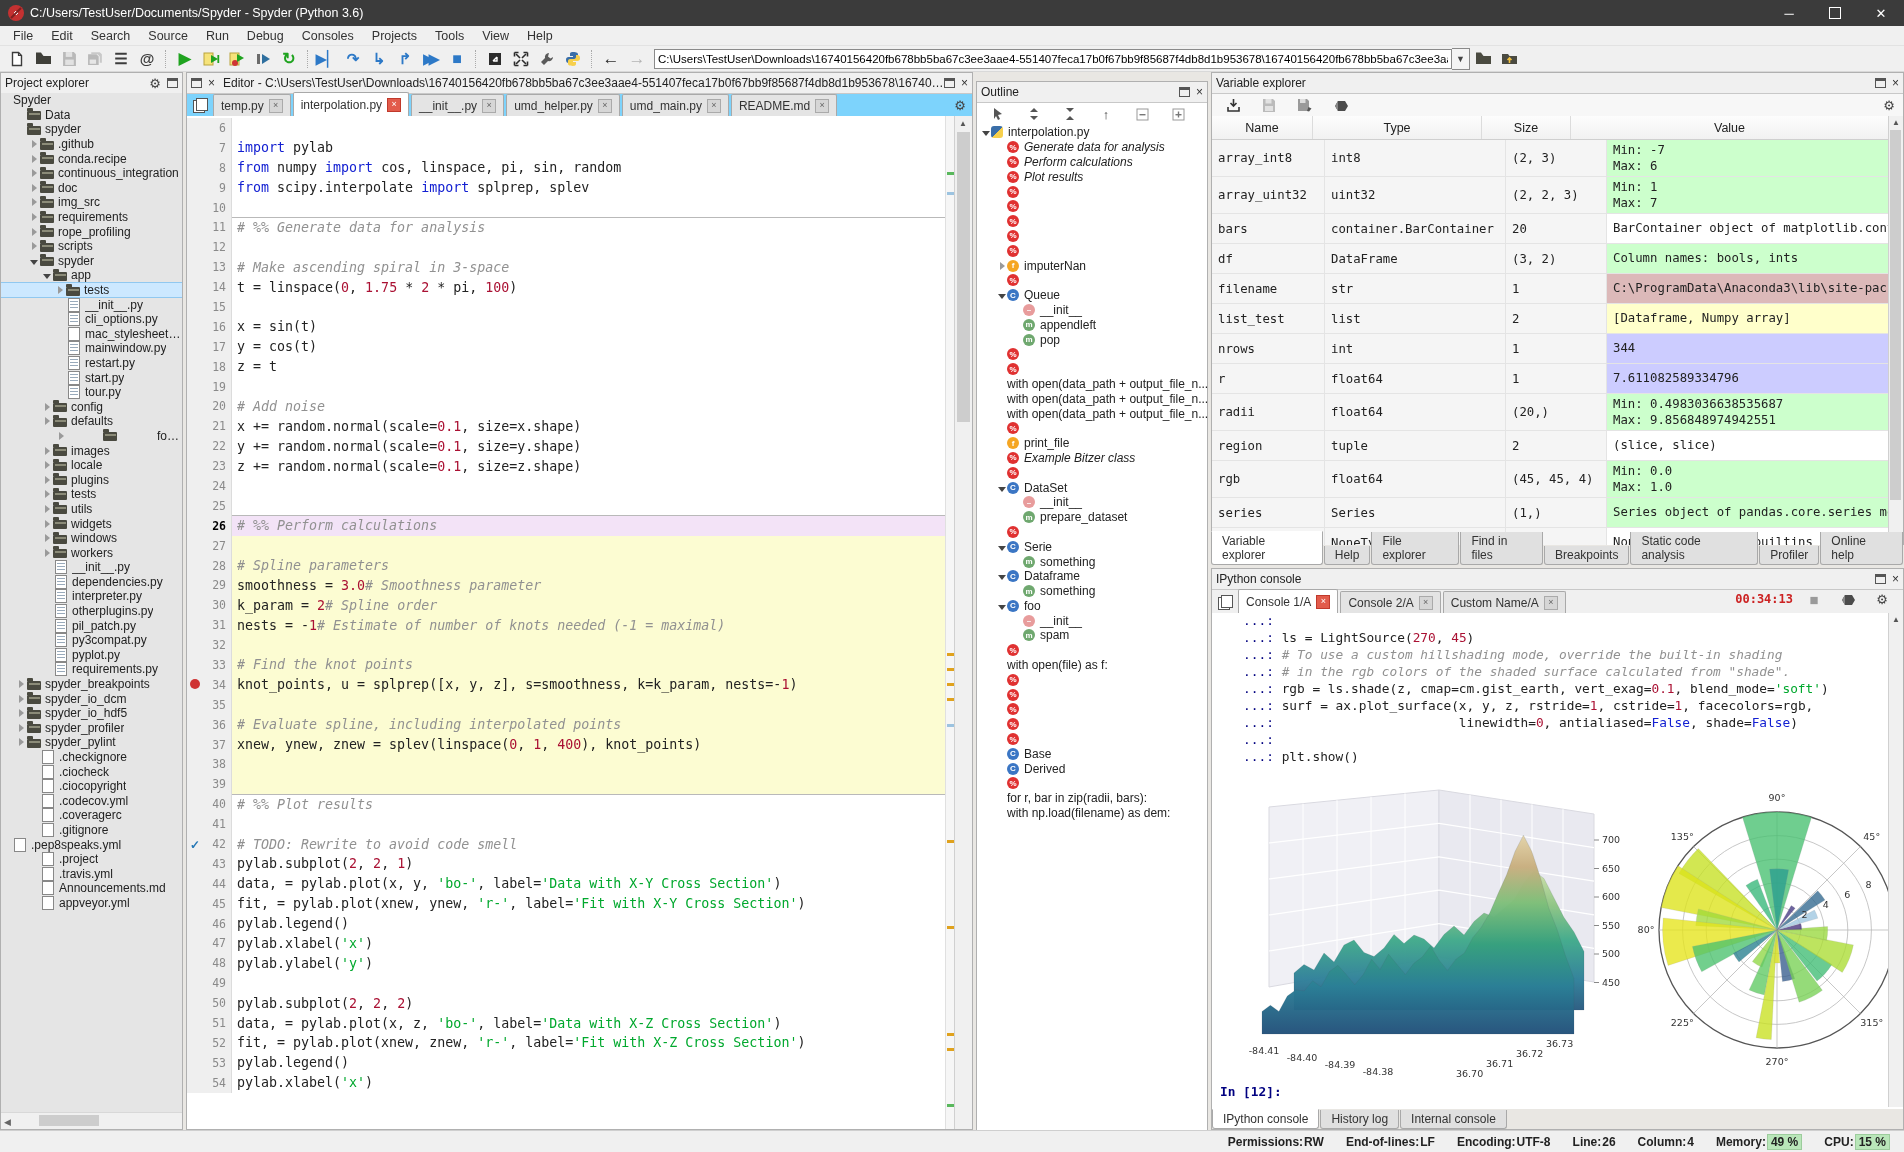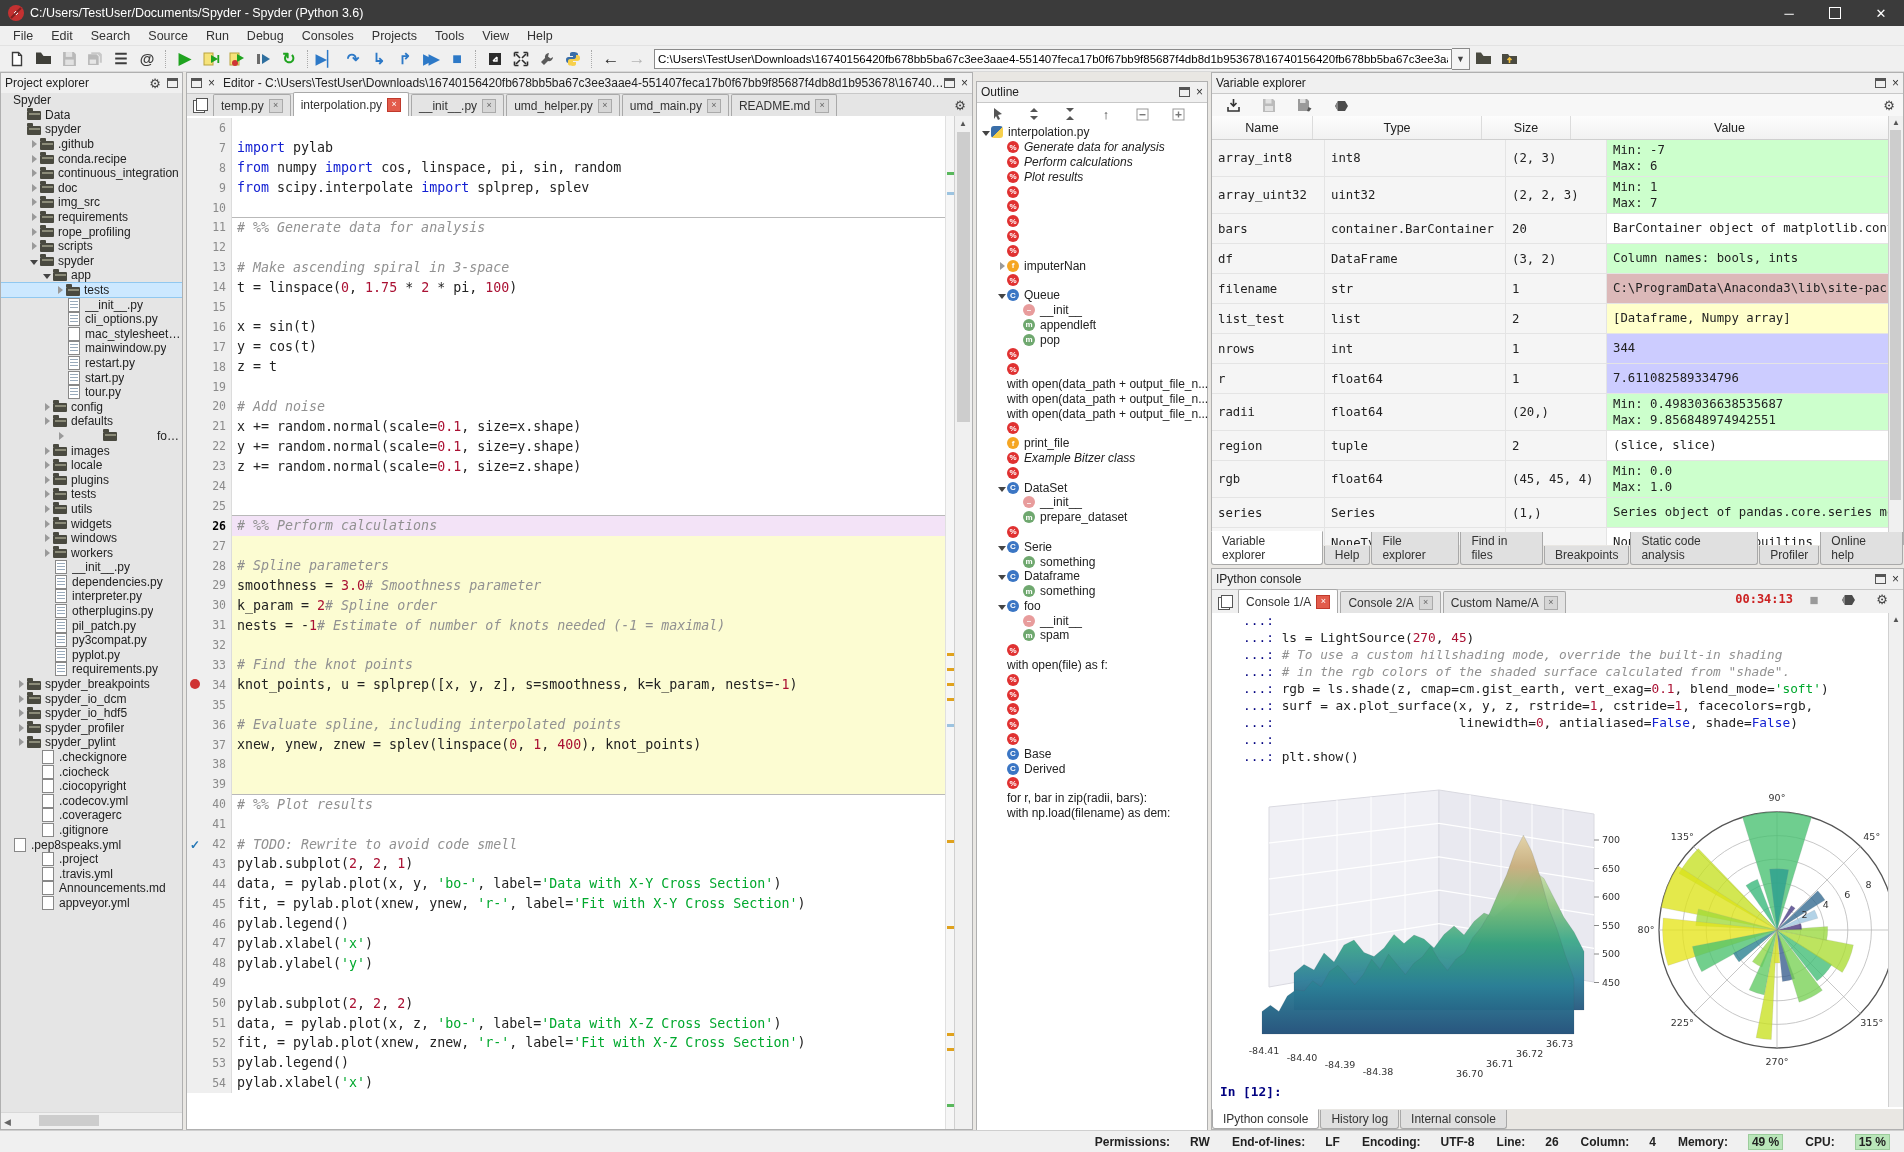--- a/index.html
+++ b/index.html
@@ -51,21 +51,21 @@
   .i-folder:before{content:"";position:absolute;left:0;top:-3px;width:6px;height:3px;background:#4a4a40;border-radius:1px 1px 0 0;}
   .i-folder:after{content:"";position:absolute;left:2px;top:2px;right:1px;height:2px;background:#8b8b78;}
   .i-page{width:10px;height:12px;background:#fff;border:1px solid #888;display:inline-block;margin:0 5px 0 3px;flex:none;position:relative;}
   .i-page.lines:before{content:"";position:absolute;left:1px;right:1px;top:2px;height:8px;
       background:repeating-linear-gradient(#9ab 0 1px,transparent 1px 3px);}
   .tlabel{overflow:hidden;text-overflow:ellipsis;}
   .hsb{position:absolute;left:0;right:0;bottom:0;height:16px;background:#f0f0f0;border-top:1px solid #d8d8d8;}
   .hsb .thumb{position:absolute;left:38px;top:2px;width:60px;height:11px;background:#cdcdcd;}
   .hsb .ar{position:absolute;top:4px;font-size:9px;color:#666;}
   
-  #editor-tabs{height:22px;background:#e5e5e5;display:flex;align-items:flex-end;border-bottom:2px solid #701a75;padding-left:2px;}
+  #editor-tabs{height:22px;background:#7dd3fc;display:flex;align-items:flex-end;border-bottom:2px solid #701a75;padding-left:2px;}
   .etab{display:flex;align-items:center;gap:5px;padding:2px 7px;font-size:12px;border:1px solid #a9a9a9;
         border-bottom:none;background:#e4e4e4;margin-right:2px;height:17px;border-radius:2px 2px 0 0;color:#333;}
   .etab.active{background:#fff;height:19px;font-weight:400;}
   .tclose{width:12px;height:12px;background:#d6d6d6;border:1px solid #aaa;color:#666;font-size:9px;
           display:inline-flex;align-items:center;justify-content:center;line-height:1;}
   .etab.active .tclose{background:#e25b4b;border-color:#c0392b;color:#fff;}
   .browse-tabs{width:18px;height:16px;margin:0 4px 2px 2px;position:relative;}
   .browse-tabs:before{content:"";position:absolute;left:2px;top:2px;width:10px;height:11px;border:1px solid #555;background:#fff;}
   .browse-tabs:after{content:"";position:absolute;left:5px;top:0;width:10px;height:11px;border:1px solid #555;background:#fff;}
   #ed-body{position:absolute;left:0;top:43px;right:0;bottom:0;background:#fff;overflow:hidden;}
@@ -134,21 +134,21 @@
   .cline{font-family:"DejaVu Sans Mono",monospace;font-size:12.8px;height:17px;white-space:pre;padding-left:8px;}
   .prompt{color:#000080;}
   .inprompt{color:#000080;font-weight:bold;}
   #figs{position:relative;height:312px;margin-top:6px;}
   #console-vsb{position:absolute;right:0;top:0;bottom:0;width:14px;background:#f0f0f0;border-left:1px solid #d0d0d0;}
   .axlbl{font-family:"DejaVu Sans",sans-serif;font-size:9.5px;fill:#333;}
   
   #statusbar{position:absolute;left:0;bottom:0;width:100%;height:22px;background:#f0f0f0;border-top:1px solid #cfcfcf;
              display:flex;align-items:center;justify-content:flex-end;gap:22px;padding-right:14px;box-sizing:border-box;
              font-size:12px;font-weight:bold;color:#222;}
-  .sseg .v{margin-left:20px;}
+  .sseg .v{margin-left:1px;}
   .sseg .v.hl{background:#b9e6b9;padding:0 3px;border:1px solid #9ccc9c;}
   svg{display:block;}
 </style>
 </head>
 <body>
 
 <div id="titlebar">
   <span class="appicon"></span>
   <span id="title-text">C:/Users/TestUser/Documents/Spyder - Spyder (Python 3.6)</span>
   <div id="winbtns">

